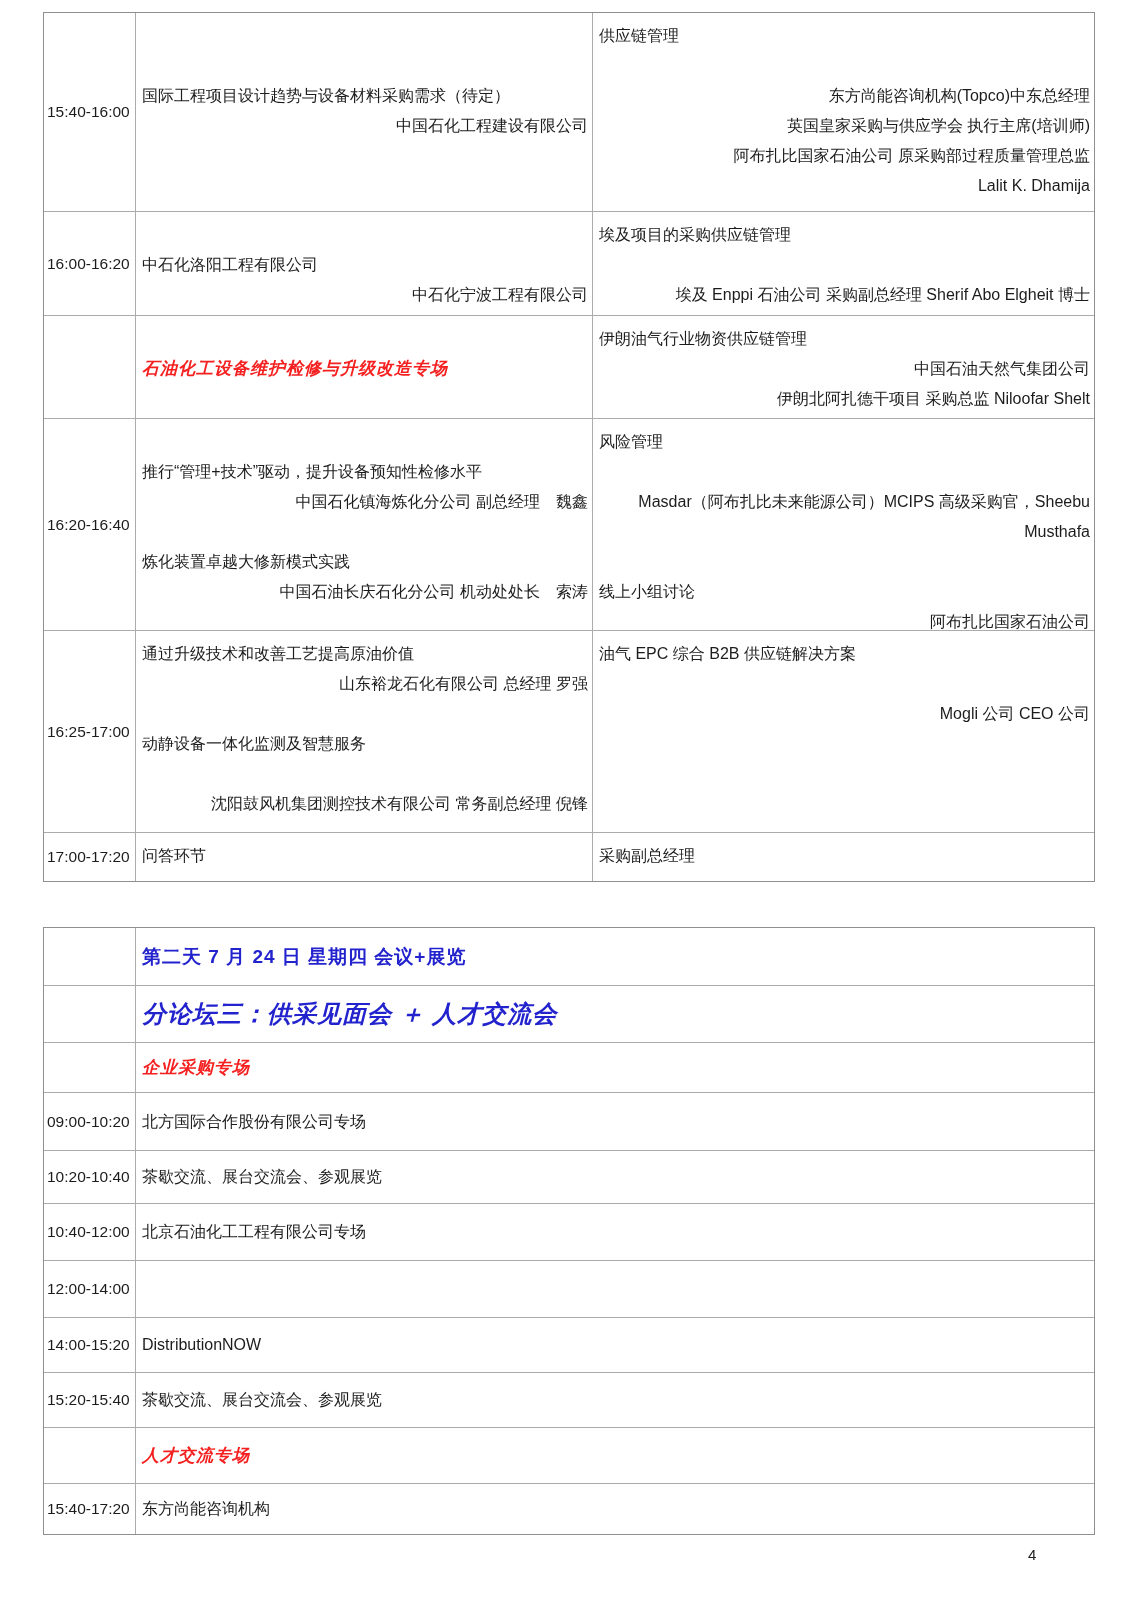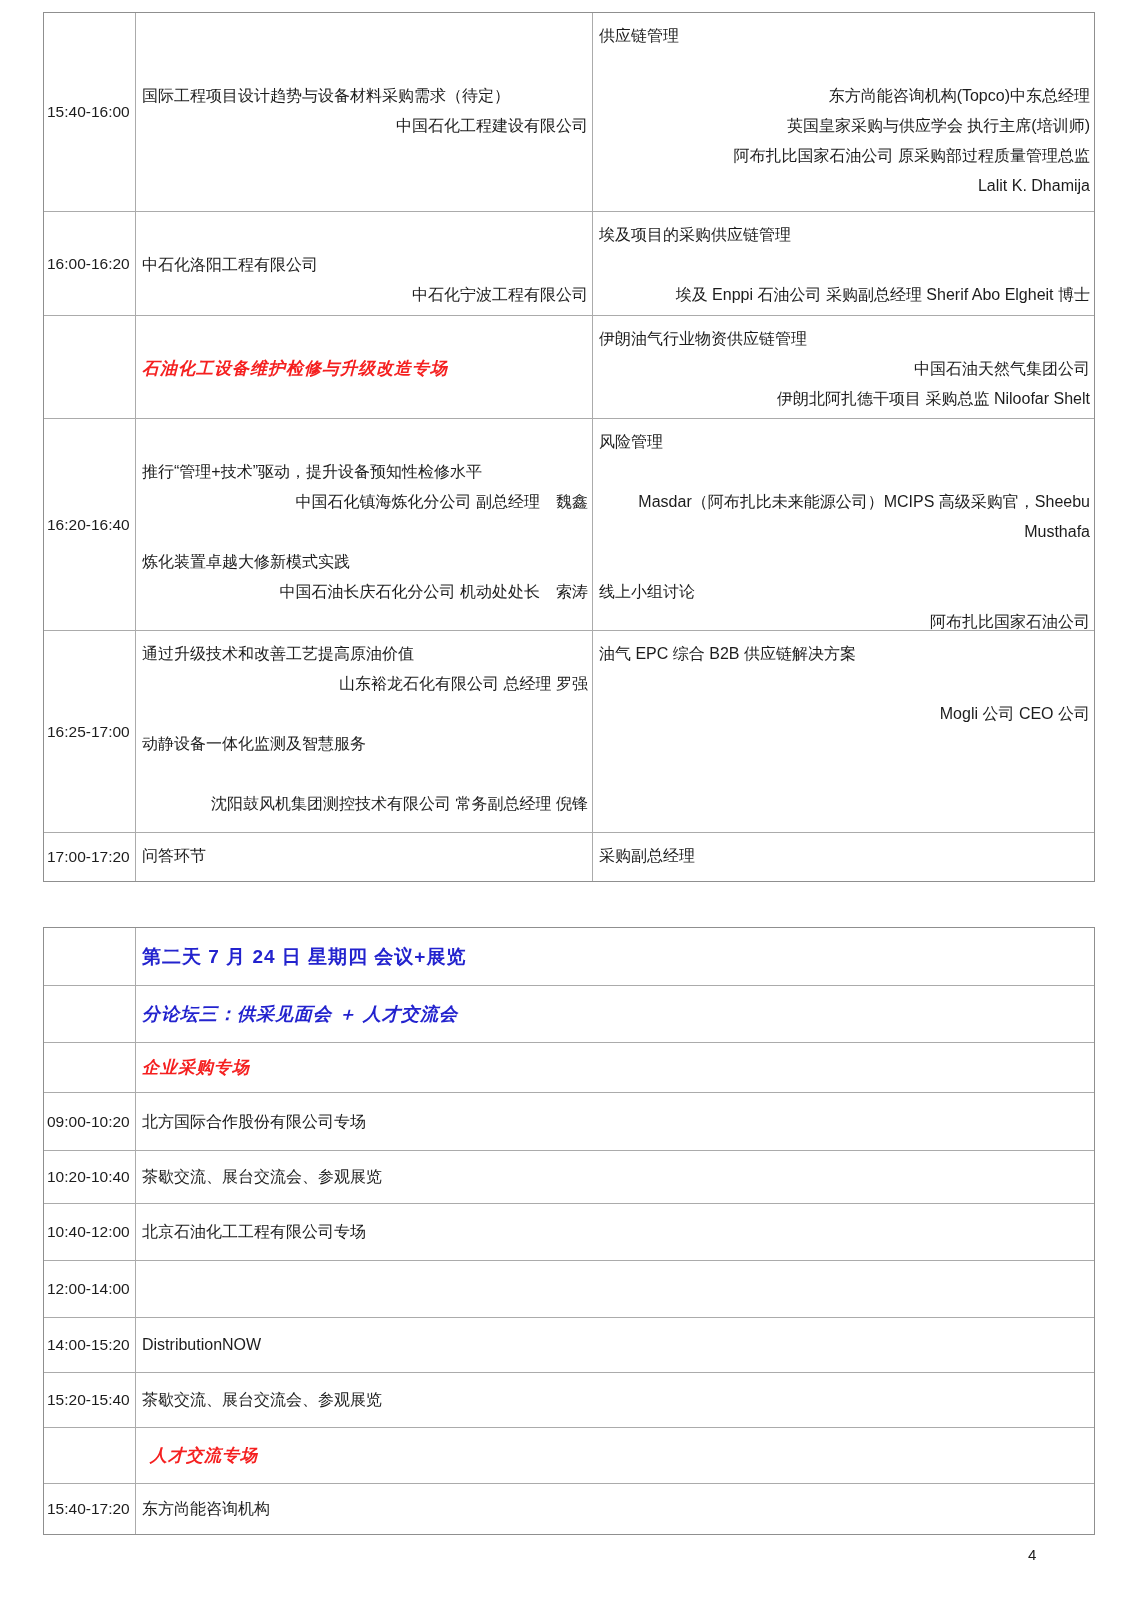--- a/index.html
+++ b/index.html
@@ -21,21 +21,21 @@
     font-size:15.5px;white-space:nowrap;
   }
   .m-cell{width:457px;flex:0 0 457px;box-sizing:border-box;border-right:1px solid var(--border);
     padding:8px 4px 0 6px;overflow:hidden;}
   .r-cell{flex:1;box-sizing:border-box;padding:8px 4px 0 6px;overflow:hidden;}
   .c-cell{flex:1;box-sizing:border-box;display:flex;align-items:center;padding-left:6px;overflow:hidden;}
   .line{min-height:30px;line-height:30px;font-size:16px;}
   .line.r{text-align:right;}
   .red{color:var(--red);font-weight:bold;font-style:italic;font-size:17px;letter-spacing:1px;}
   .blue{color:var(--blue);font-weight:bold;font-size:19px;letter-spacing:1px;}
-  .bluekai{color:var(--blue);font-weight:bold;font-style:italic;font-size:18px;letter-spacing:1px;}
+  .bluekai{color:var(--blue);font-weight:bold;font-style:italic;font-size:24px;letter-spacing:1px;}
   .big{font-size:19px;}
   #page-number{position:absolute;left:1028px;top:1546px;font-size:15px;}
 </style>
 </head>
 <body style="--blue: #2323CE; --red: #F52020; --border: #ABABAB; --border-dark: #8F8F8F; color: rgb(28, 28, 28); background: rgb(255, 255, 255);">
 
 <div class="tbl" id="table1" style="top:12px">
     <div class="row" style="height: 199px;">
       <div class="t-cell">15:40-16:00</div>
       <div class="m-cell">
@@ -170,21 +170,21 @@
       <div class="c-cell">
         <span class="line">DistributionNOW</span>
       </div>
     </div>
     <div class="row" style="height: 55px;">
       <div class="t-cell">15:20-15:40</div>
       <div class="c-cell">
         <span class="line">茶歇交流、展台交流会、参观展览</span>
       </div>
     </div>
-    <div class="row" style="height: 56px; gap: 8px;">
+    <div class="row" style="height: 56px;">
       <div class="t-cell"></div>
       <div class="c-cell">
         <span class="line red">人才交流专场</span>
       </div>
     </div>
     <div class="row" style="height: 50px;">
       <div class="t-cell">15:40-17:20</div>
       <div class="c-cell">
         <span class="line">东方尚能咨询机构</span>
       </div>

